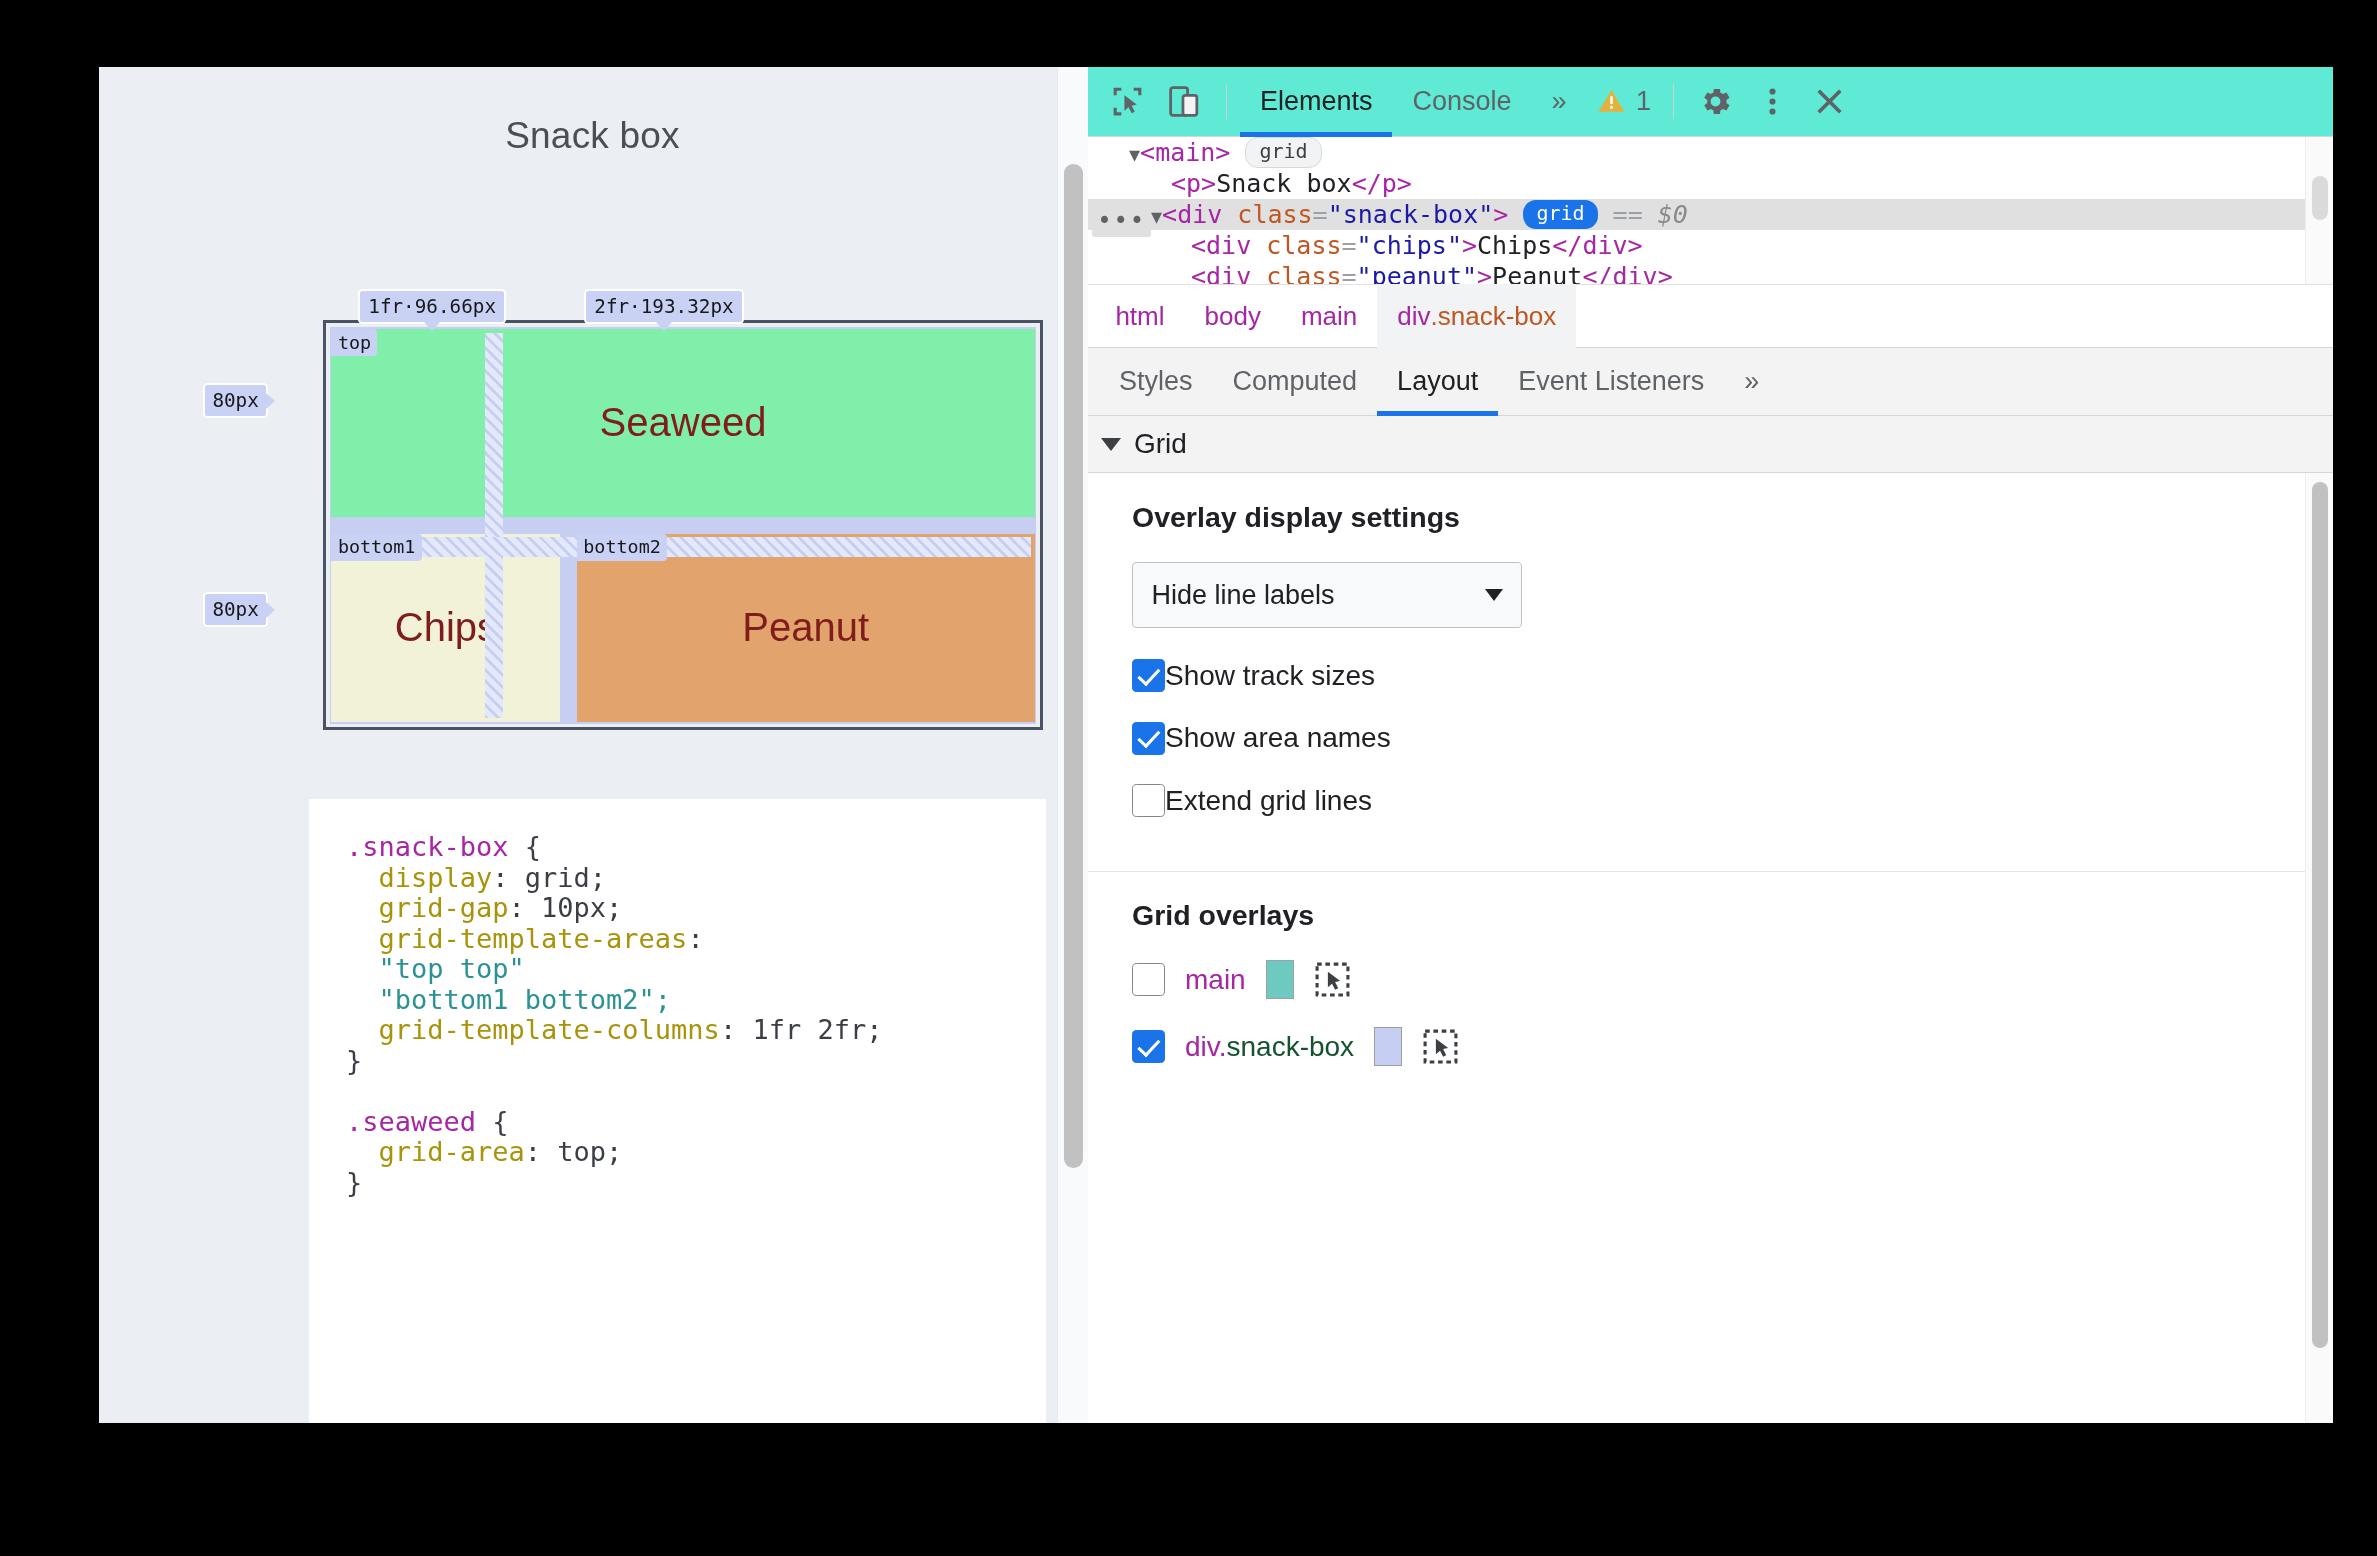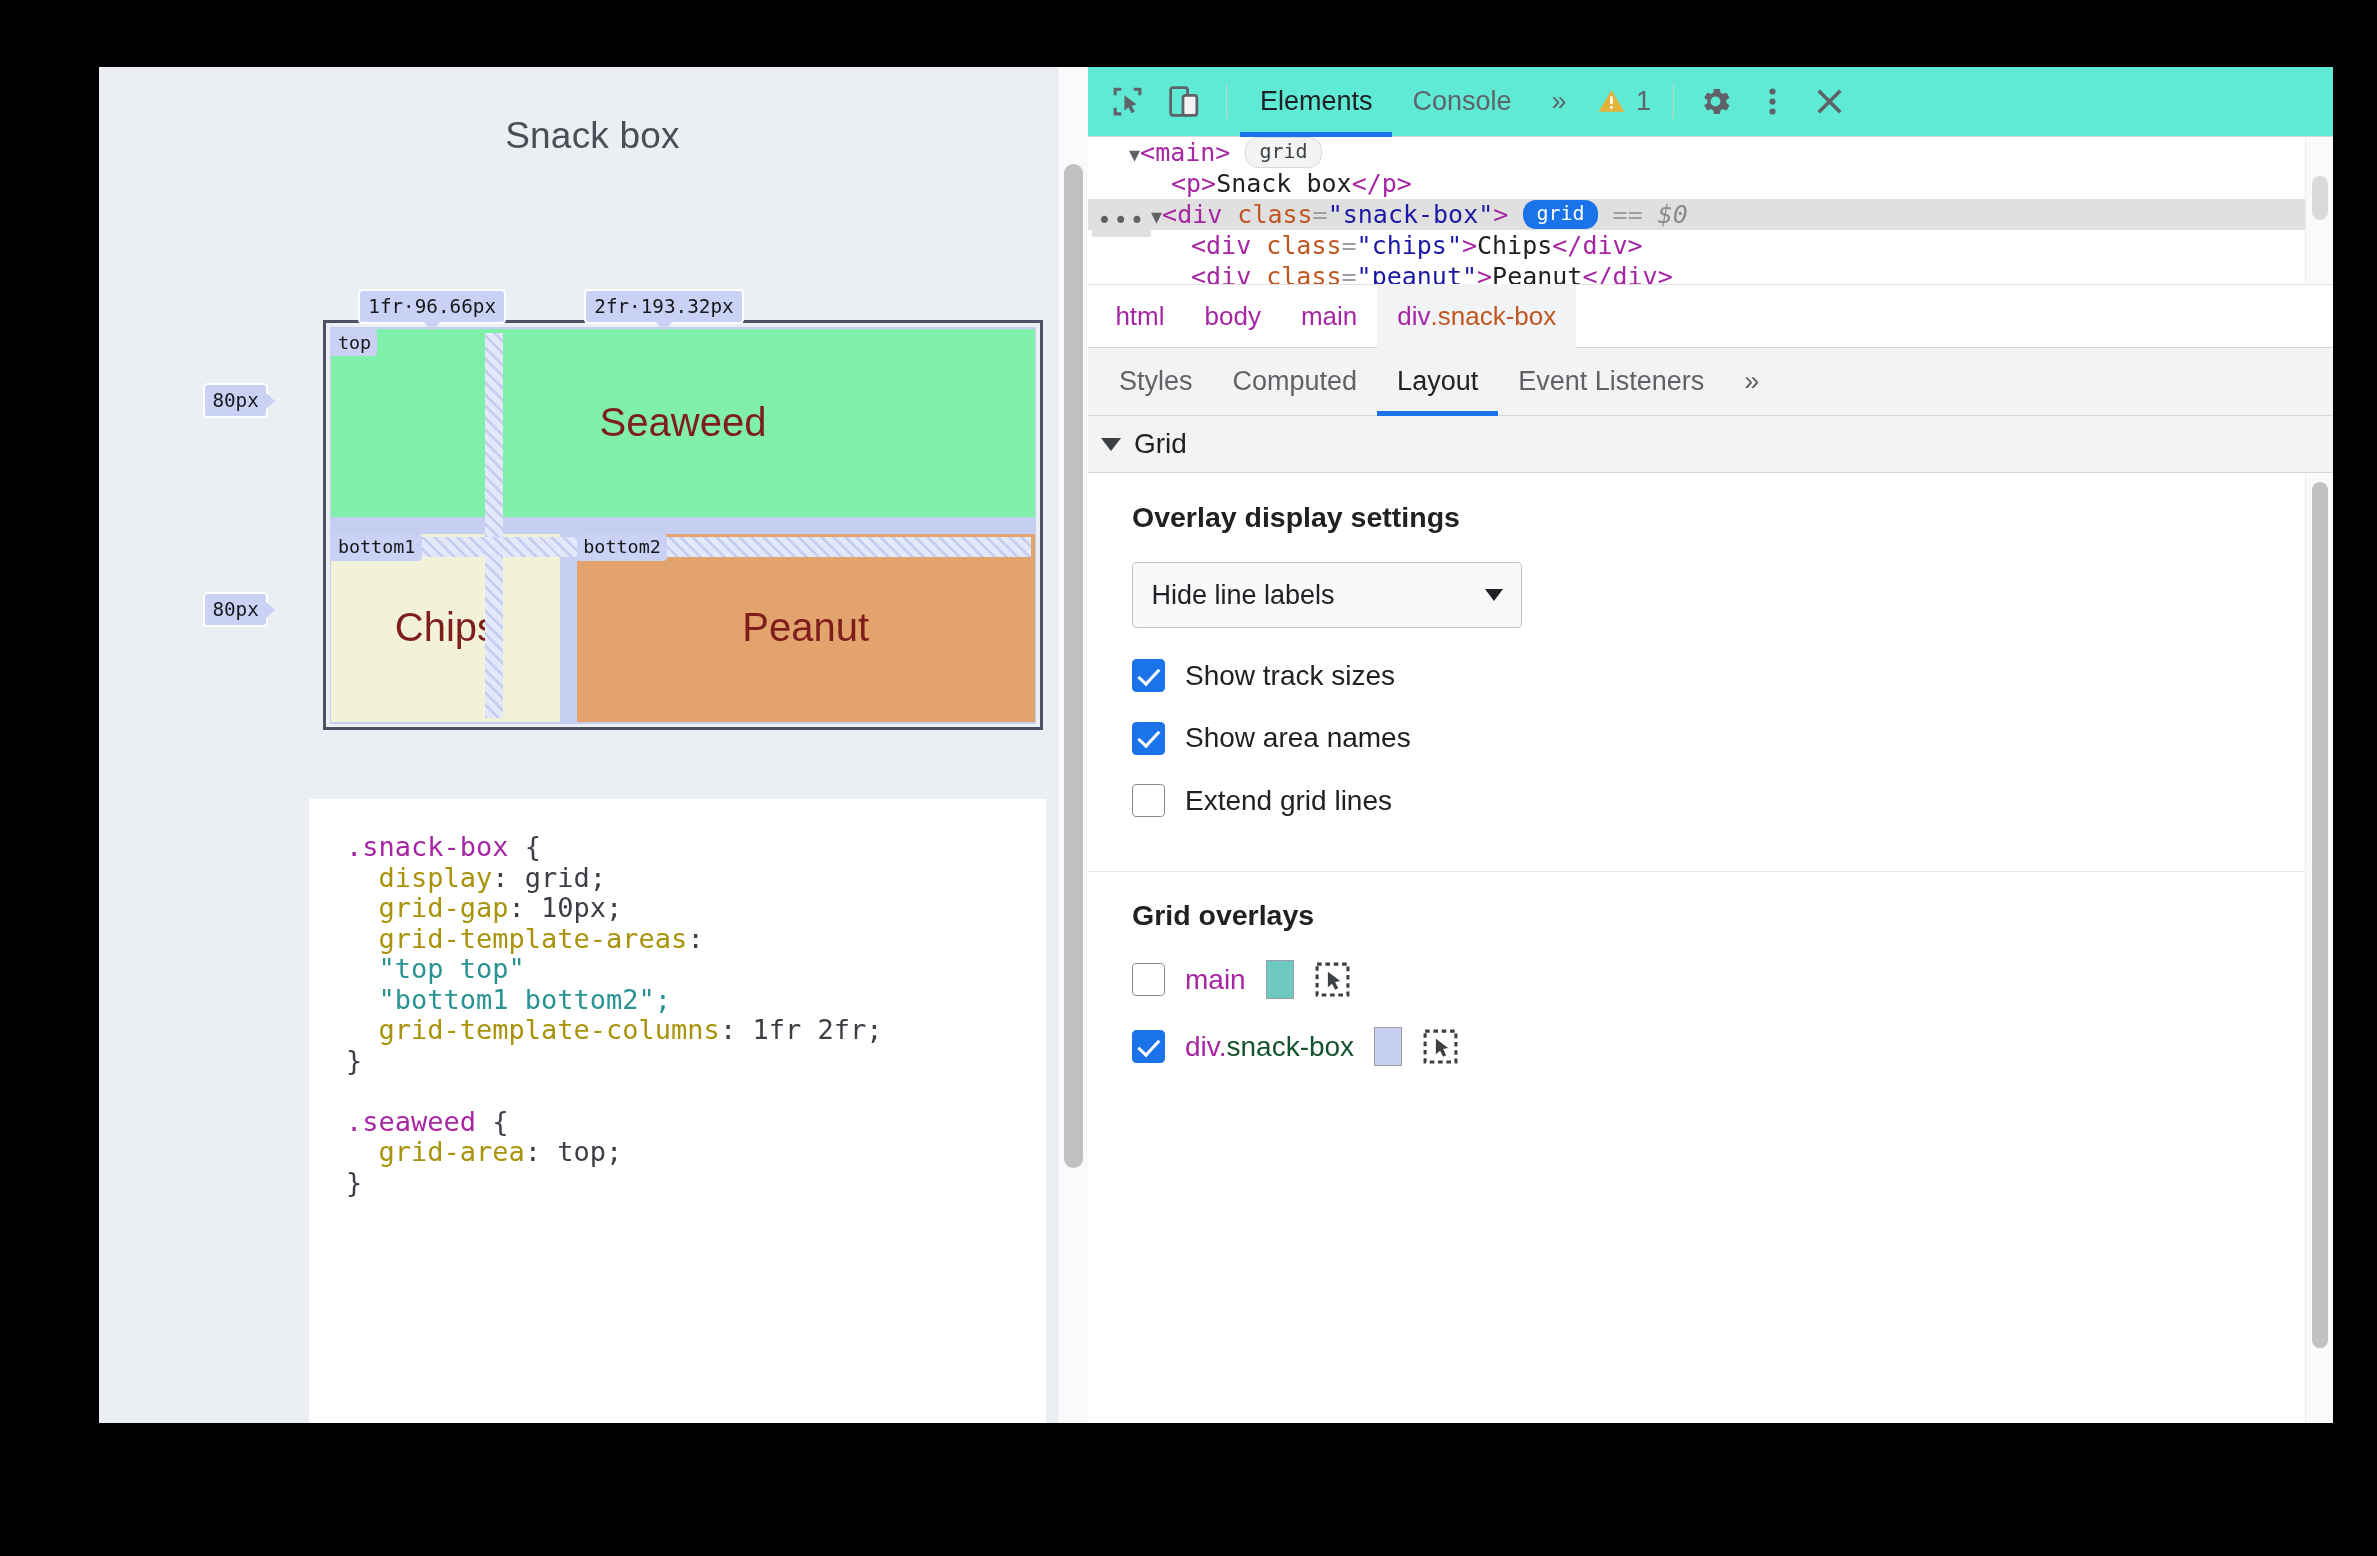--- a/index.html
+++ b/index.html
@@ -344,21 +344,21 @@
     margin-bottom: 31px;
   }
   #overlay-select .sel-caret {
     margin-left: auto;
     width: 0; height: 0;
     border-left: 9.2px solid transparent;
     border-right: 9.2px solid transparent;
     border-top: 12px solid #202124;
   }
   .cb-row {
-    display: flex; align-items: center; gap: 20px;
+    display: flex; align-items: center; 
     margin-bottom: 29.5px;
     cursor: pointer;
   }
   .cbox {
     width: 33px; height: 33px;
     border: 1.8px solid #80868B;
     border-radius: 4.6px;
     background: #fff;
     flex: 0 0 auto;
     position: relative;

